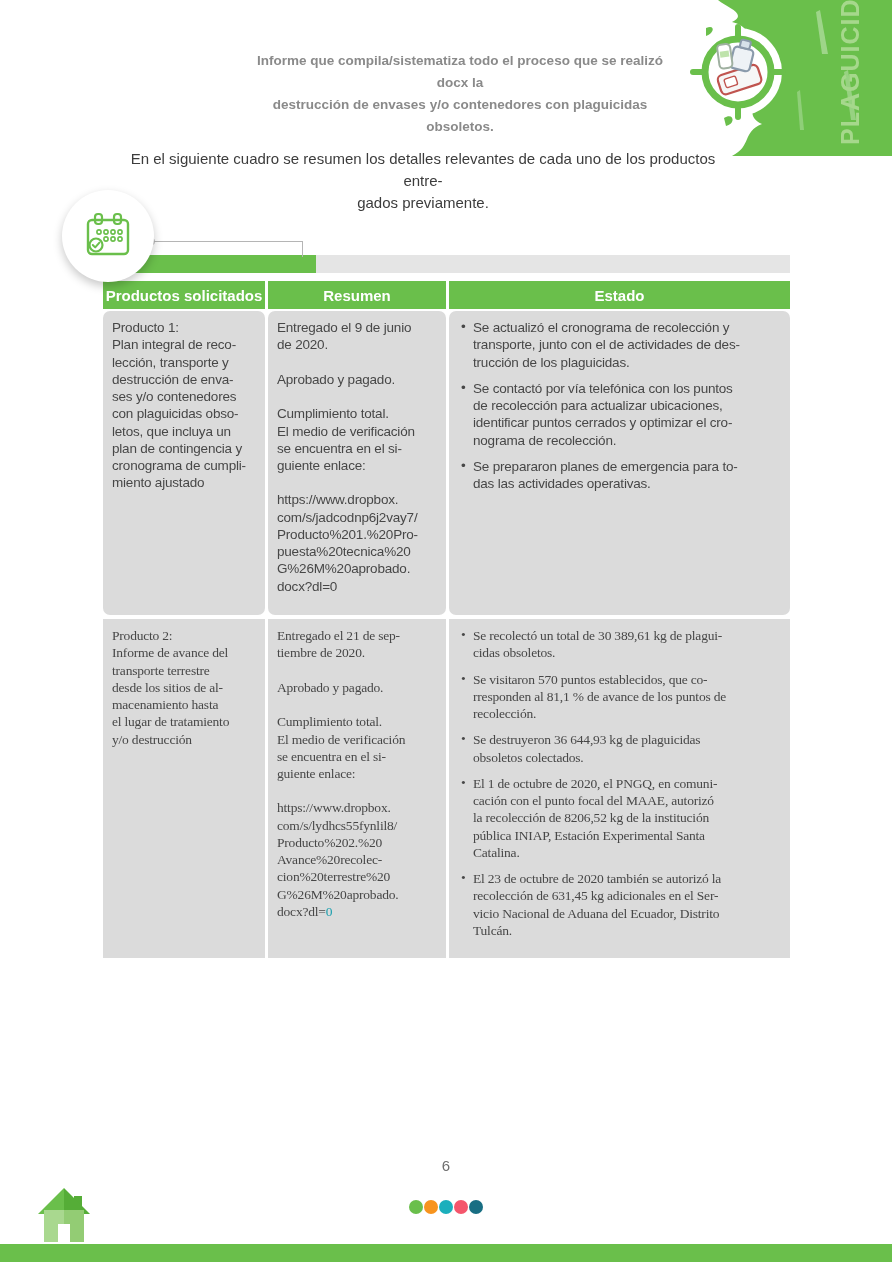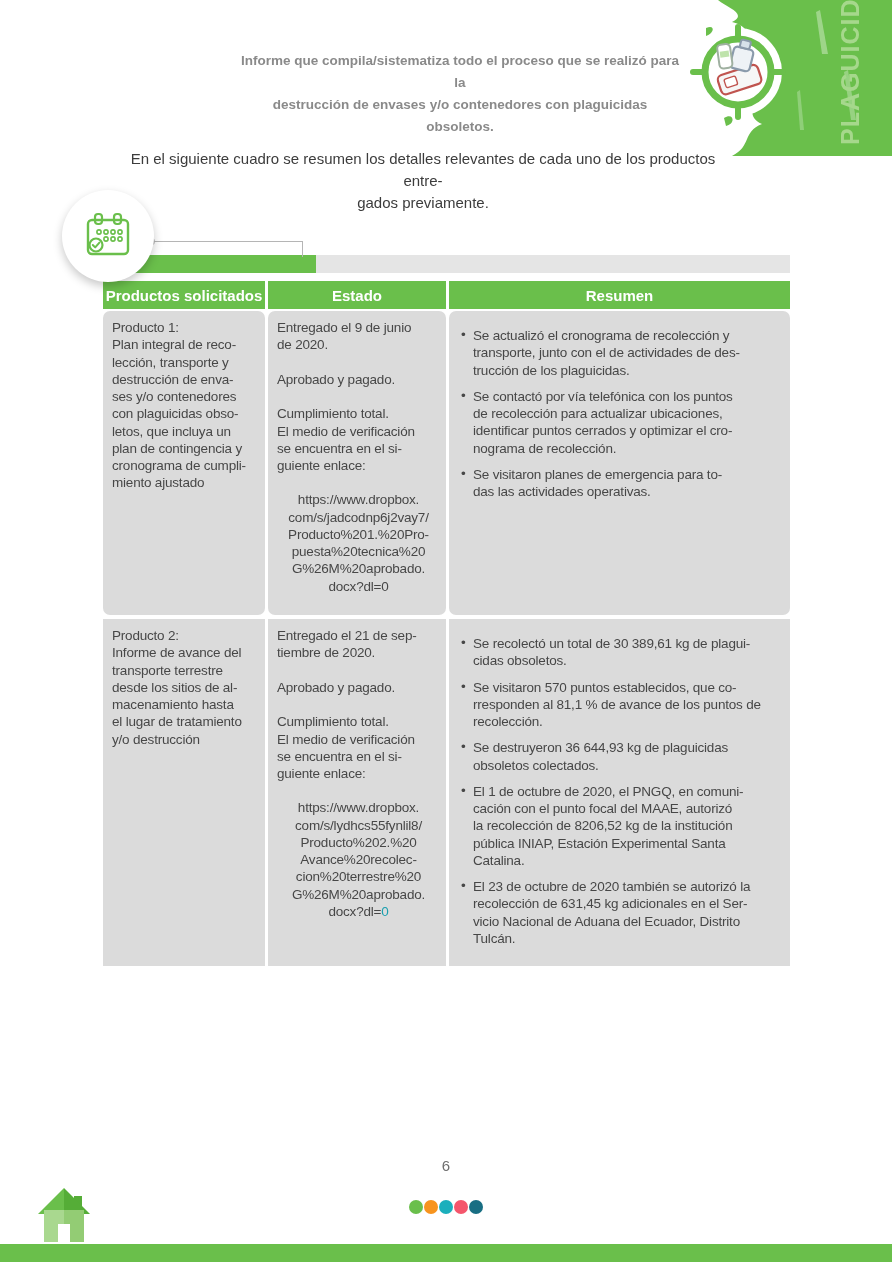--- a/index.html
+++ b/index.html
@@ -48,25 +48,25 @@
   .th{
     color:#fff;font-weight:bold;font-size:15px;height:28px;
     display:flex;align-items:center;justify-content:center;
   }
   .tbl-row{margin-bottom:4px;}
   .td{
     background:#dbdbdb;font-size:13.5px;line-height:1.28;color:#474747;
     padding:8px 6px 10px 9px;letter-spacing:-0.2px;
   }
   .row-1 .td{min-height:286px;border-radius:7px;}
-  .row-2 .td{min-height:305px;}
+  .row-2 .td{min-height:305px;font-family:Liberation Serif, serif;}
   .pre{white-space:pre-line;}
-  .url-block{white-space:pre-line;margin-top:17px;text-align:center;}
+  .url-block{white-space:pre-line;margin-top:17px;}
   ul.resumen{margin:0;padding:0;list-style:none;}
-  ul.resumen li{position:relative;padding-left:15px;margin:8px 0 9px 0;white-space:pre-line;}
+  ul.resumen li{position:relative;padding-left:15px;margin:0 0 9px 0;white-space:pre-line;}
   ul.resumen li::before{content:"\2022";position:absolute;left:3px;top:-1px;color:#474747;}
   
   .page-num{position:absolute;top:1157px;left:0;width:100%;text-align:center;
     font-size:15px;color:#6e6e6e;}
   .dots{position:absolute;top:1200px;left:0;width:100%;display:flex;
     justify-content:center;gap:1px;}
   .dots span{width:14px;height:14px;border-radius:50%;display:inline-block;}
   .home-icon{position:absolute;left:32px;top:1186px;width:64px;height:58px;}
   .bottom-bar{position:absolute;left:0;bottom:0;width:100%;height:18px;}
 </style>
@@ -101,21 +101,21 @@
   <g transform="rotate(14 58 40)">
     <rect x="48" y="30" width="20" height="22" rx="4" fill="#eef2f6" stroke="#8a9aab" stroke-width="2.2"></rect>
     <rect x="53" y="22" width="10" height="8" rx="2" fill="#d7e2ea" stroke="#8a9aab" stroke-width="2"></rect>
   </g>
   <g transform="rotate(-8 42 36)">
     <rect x="34" y="26" width="13" height="24" rx="4" fill="#ffffff" stroke="#9fb0a0" stroke-width="2"></rect>
     <rect x="36" y="33" width="9" height="6" fill="#bfe3ac"></rect>
   </g>
 </svg>
 
-<div class="header-title">Informe que compila/sistematiza todo el proceso que se realizó para la
+<div class="header-title">Informe que compila/sistematiza todo el proceso que se realizó docx la
 destrucción de envases y/o contenedores con plaguicidas obsoletos.</div>
 
 <div class="intro">En el siguiente cuadro se resumen los detalles relevantes de cada uno de los productos entre-
 gados previamente.</div>
 
 <div class="cal-badge">
   <svg width="58" height="58" viewBox="0 0 58 58">
     <rect x="9" y="13" width="40" height="34" rx="4" fill="none" stroke="#6abf4b" stroke-width="2.4"></rect>
     <rect x="16" y="7" width="7" height="10" rx="3" fill="none" stroke="#6abf4b" stroke-width="2.2"></rect>
     <rect x="35" y="7" width="7" height="10" rx="3" fill="none" stroke="#6abf4b" stroke-width="2.2"></rect>
@@ -133,22 +133,22 @@
 <div class="connector-dot"></div>
 <div class="connector"></div>
 
 <div class="bar-track">
   <div class="bar-fill" style="background: rgb(106, 191, 75);"></div>
 </div>
 
 <div class="tbl">
   <div class="tbl-head">
     <div class="th" style="background: rgb(106, 191, 75);">Productos solicitados</div>
+    <div class="th" style="background: rgb(106, 191, 75);">Resumen</div>
     <div class="th" style="background: rgb(106, 191, 75);">Estado</div>
-    <div class="th" style="background: rgb(106, 191, 75);">Resumen</div>
   </div>
 
   <div class="tbl-row row-1">
     <div class="td pre">Producto 1:
 Plan integral de reco-
 lección, transporte y
 destrucción de enva-
 ses y/o contenedores
 con plaguicidas obso-
 letos, que incluya un
@@ -174,21 +174,21 @@
     </div>
     <div class="td">
       <ul class="resumen">
         <li>Se actualizó el cronograma de recolección y
 transporte, junto con el de actividades de des-
 trucción de los plaguicidas.</li>
         <li>Se contactó por vía telefónica con los puntos
 de recolección para actualizar ubicaciones,
 identificar puntos cerrados y optimizar el cro-
 nograma de recolección.</li>
-        <li>Se visitaron planes de emergencia para to-
+        <li>Se prepararon planes de emergencia para to-
 das las actividades operativas.</li>
       </ul>
     </div>
   </div>
 
   <div class="tbl-row row-2">
     <div class="td pre">Producto 2:
 Informe de avance del
 transporte terrestre
 desde los sitios de al-

